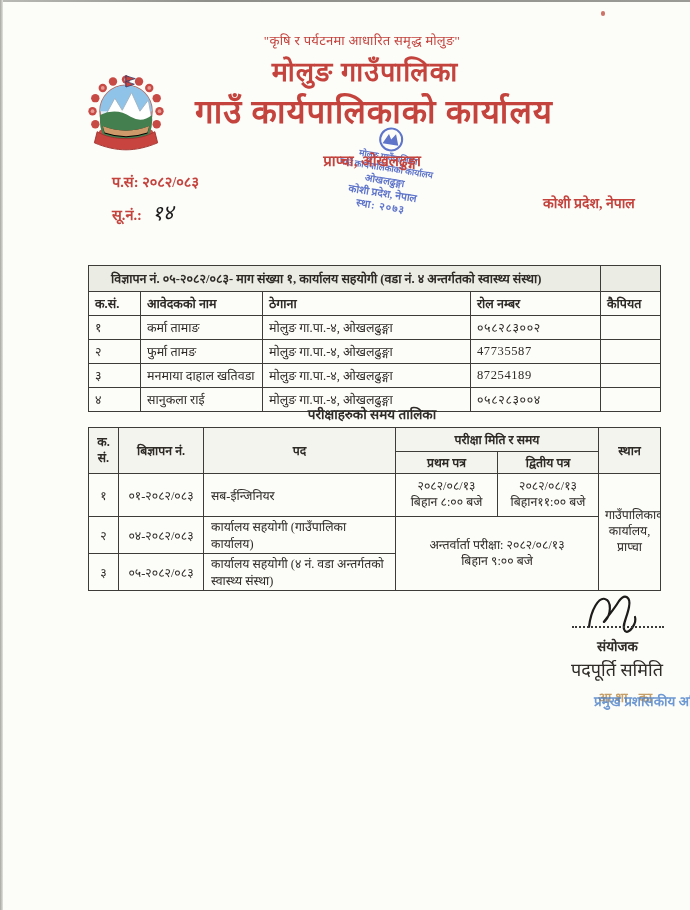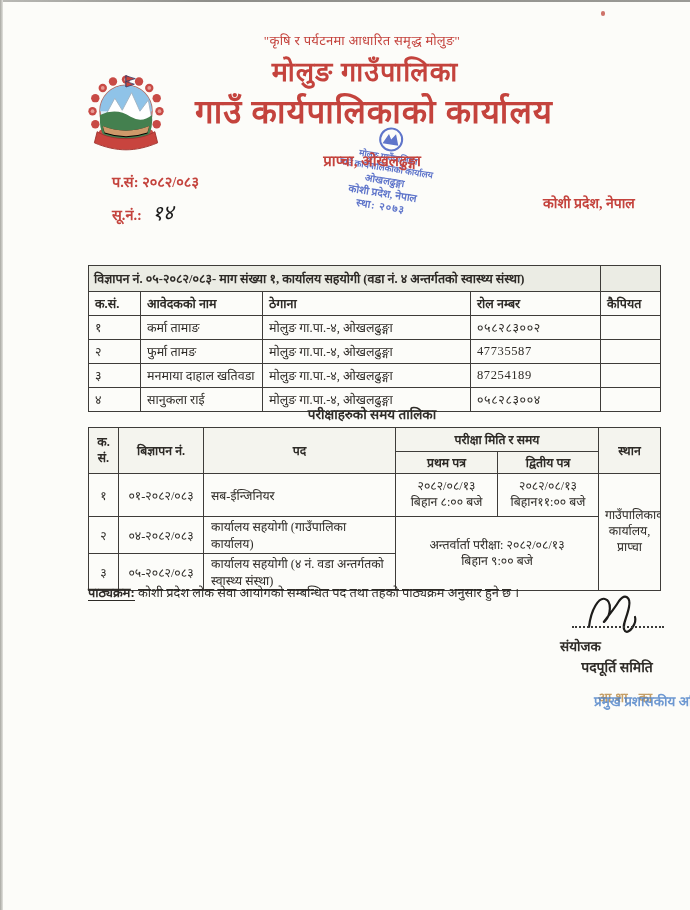--- a/index.html
+++ b/index.html
@@ -32,21 +32,21 @@
   .stamp .s1{font-size:9px;font-weight:bold;}
   .stamp .s2{font-size:9px;font-weight:bold;}
   .stamp .s3{font-size:10px;font-weight:bold;}
   .stamp .s4{font-size:10.5px;font-weight:bold;}
   .stamp .s5{font-size:10.5px;font-weight:bold;letter-spacing:1px;}
 
   
   table{border-collapse:collapse;table-layout:fixed;font-size:12.5px;color:#2d2a26;}
   td,th{border:1.4px solid #3e3c39;padding:1px 6px;vertical-align:middle;overflow:hidden;}
   .t1{left:88px;top:265px;width:572px;}
-  .t1 .title-row td{background:#ebece4;font-weight:bold;font-size:12.5px;height:23px;padding-left:5px;}
+  .t1 .title-row td{background:#ebece4;font-weight:bold;font-size:12.5px;height:23px;padding-left:22px;}
   .t1 .head-row td{font-weight:bold;height:21px;}
   .t1 td.c-sn{text-align:left;}
   .t1 .data-row td{height:21px;}
   .t1 td.c-roll{letter-spacing:.6px;margin-top:14px;}
 
   .sched-title{left:0;top:405px;width:744px;text-align:center;font-weight:bold;font-size:13.5px;}
   .t2{left:88px;top:427px;width:572px;}
   .t2 td{text-align:center;font-size:12.3px;}
   .t2 .hd{font-weight:bold;background:#f4f4ee;}
   .t2 td.c-post{text-align:left;padding-left:7px;}
@@ -56,22 +56,22 @@
   .t2 .r3 td{height:32px;}
   .t2 .hrow1 td{height:21px;}
   .t2 .hrow2 td{height:19px;}
 
   .curriculum{left:88px;top:570px;width:560px;font-size:12.8px;}
   .curriculum .cur-label{font-weight:bold;border-bottom:1.6px solid #2d2a26;}
 
   
   .sig-squiggle{left:585px;top:593px;}
   .dotline{left:572px;top:626px;width:92px;border-bottom:2.2px dotted #3a3a38;height:0;}
-  .sig-role1{left:560px;top:637px;width:115px;text-align:left;font-size:13.5px;font-weight:bold;}
-  .sig-role2{left:552px;top:657px;width:130px;text-align:center;font-size:14px;font-weight:bold;}
+  .sig-role1{left:560px;top:637px;width:115px;text-align:center;font-size:13.5px;font-weight:bold;}
+  .sig-role2{left:552px;top:657px;width:130px;text-align:center;font-size:18px;font-weight:normal;}
   .sig-stamp-name{left:598px;top:688px;color:#a16207;font-size:13px;font-weight:bold;letter-spacing:4px;opacity:.6;white-space:nowrap;}
   .sig-stamp-title{left:594px;top:692px;color:#4b80c8;font-size:13.5px;font-weight:bold;opacity:.8;white-space:nowrap;}
 </style>
 </head>
 <body>
 
 <div class="page">
 
   <div class="abs scan-top"></div>
   <div class="abs scan-left"></div>
@@ -240,21 +240,20 @@
 बिहान ९:०० बजे</td>
     </tr>
     <tr class="r3">
       <td>३</td>
       <td>०५-२०८२/०८३</td>
       <td class="c-post">कार्यालय सहयोगी (४ नं. वडा अन्तर्गतको स्वास्थ्य संस्था)</td>
     </tr>
   </tbody>
     </table>
 
-  <p class="abs curriculum"><span class="cur-label">पाठ्यक्रम:</span><span> कोशी प्रदेश लोक सेवा आयोगको सम्बन्धित पद तथा तहको पाठ्यक्रम अनुसार हुने छ ।</span></p>
 
   <svg class="abs sig-squiggle" width="70" height="42" viewBox="0 0 70 42">
     <path d="M4,34 C6,16 14,4 20,6 C27,8 26,22 20,28 C15,33 28,18 34,8 C40,0 46,4 44,14 C42,25 36,34 40,38 C44,42 52,30 50,24" fill="none" stroke="#1d1c1a" stroke-width="2.2" stroke-linecap="round"></path>
   </svg>
   <div class="abs dotline"></div>
   <div class="abs sig-role1">संयोजक</div>
   <div class="abs sig-role2">पदपूर्ति समिति</div>
   <div class="abs sig-stamp-name">आशा का</div>
   <div class="abs sig-stamp-title">प्रमुख प्रशासकीय अधि</div>
 

